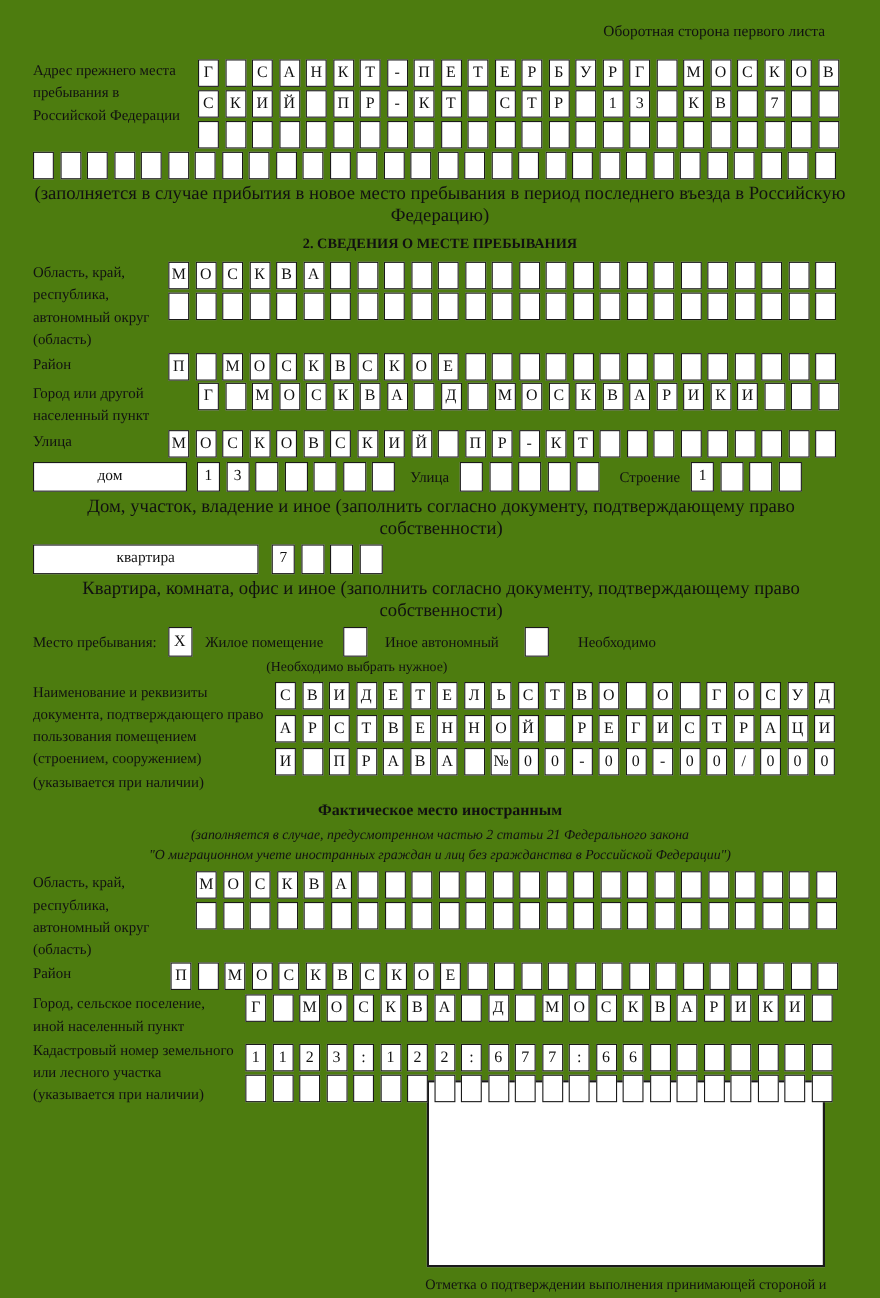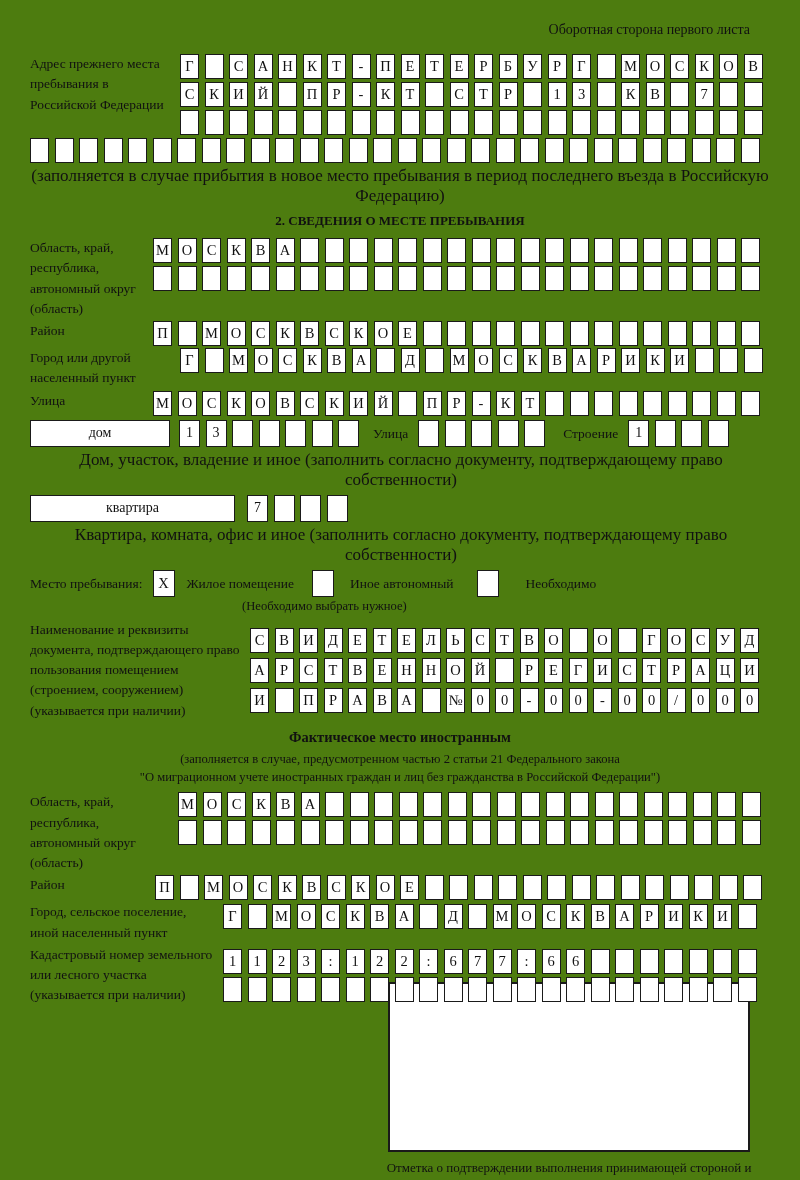--- a/index.html
+++ b/index.html
@@ -21,36 +21,36 @@
     flex:none; width:19px; height:25px; box-sizing:border-box;
     border:1.7px solid #1a1a1a; display:flex; align-items:center; justify-content:center;
     font-size:14.5px; background:#fff;
   }
   .boxes.lg .box { width:21px; height:27px; font-size:14px; }
 
   .caption { font-size:17px; margin:3px 0 5px 0; text-align:center; }
   .caption.left { text-align:center; margin-left:2px; }
   .h2 { font-size:13px; font-weight:bold; text-align:center; margin:7px 0 9px 0; }
   .h3 { font-size:14.5px; font-weight:bold; text-align:center; margin:8px 0 4px 0; }
-  .subnote { font-size:12.6px; text-align:center; line-height:1.45; margin-bottom:6px; }
+  .subnote { font-size:12.6px; text-align:center; line-height:1.45; margin-bottom:6px;font-style:italic; }
 
   .widebox {
     flex:none; box-sizing:border-box; border:1.7px solid #1a1a1a; height:27px;
     display:flex; align-items:center; justify-content:center; font-size:14px; background:#fff;
   }
   .inline-label { font-size:13.5px; line-height:27px; white-space:nowrap; }
 
   .mesto-row { align-items:flex-end; margin-top:4px; }
   .cbx {
     flex:none; width:22px; height:27px; box-sizing:border-box; border:1.7px solid #1a1a1a;
     display:flex; align-items:center; justify-content:center; font-size:14.5px; background:#fff;
   }
   .choose-note { text-align:left; margin-left:212px; font-size:12.6px; margin-top:2px; margin-bottom:6px; }
 
-  .doc-row { margin-top:2px;align-items:center; }
+  .doc-row { margin-top:2px; }
   .doc-row .boxrows { gap:5px; }
 
   .kad-boxes { margin-top:4px; }
 
   .stamp-col { width:382px; margin-left:auto; margin-right:10px; margin-top:-26px; }
   .stamp-box { width:362px; height:170px; box-sizing:border-box; border:2px solid #1a1a1a; margin:0 auto 6px auto; background:#fff; }
   .stamp-note { font-size:13px; line-height:1.5; text-align:center; }
 </style>
 </head>
 <body>

